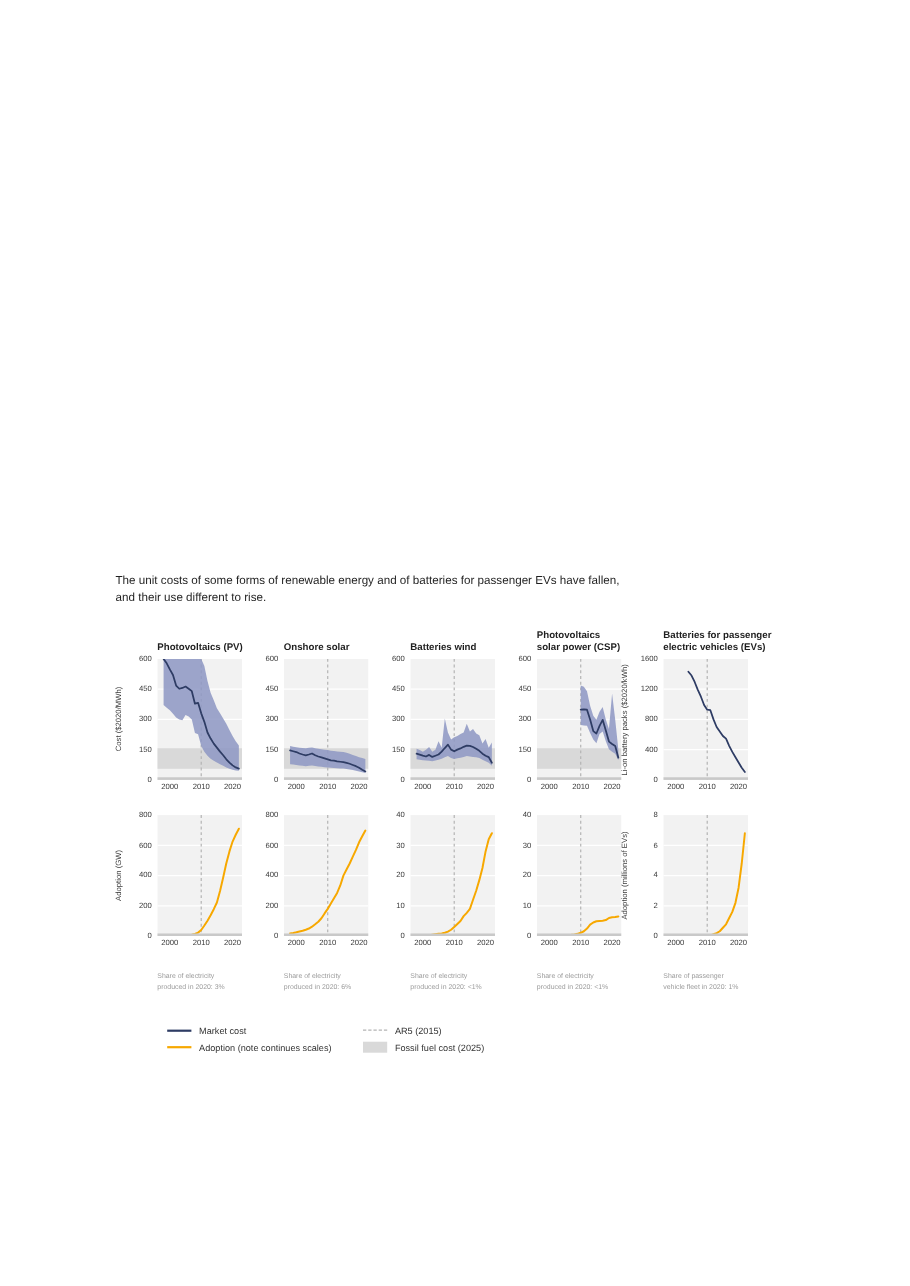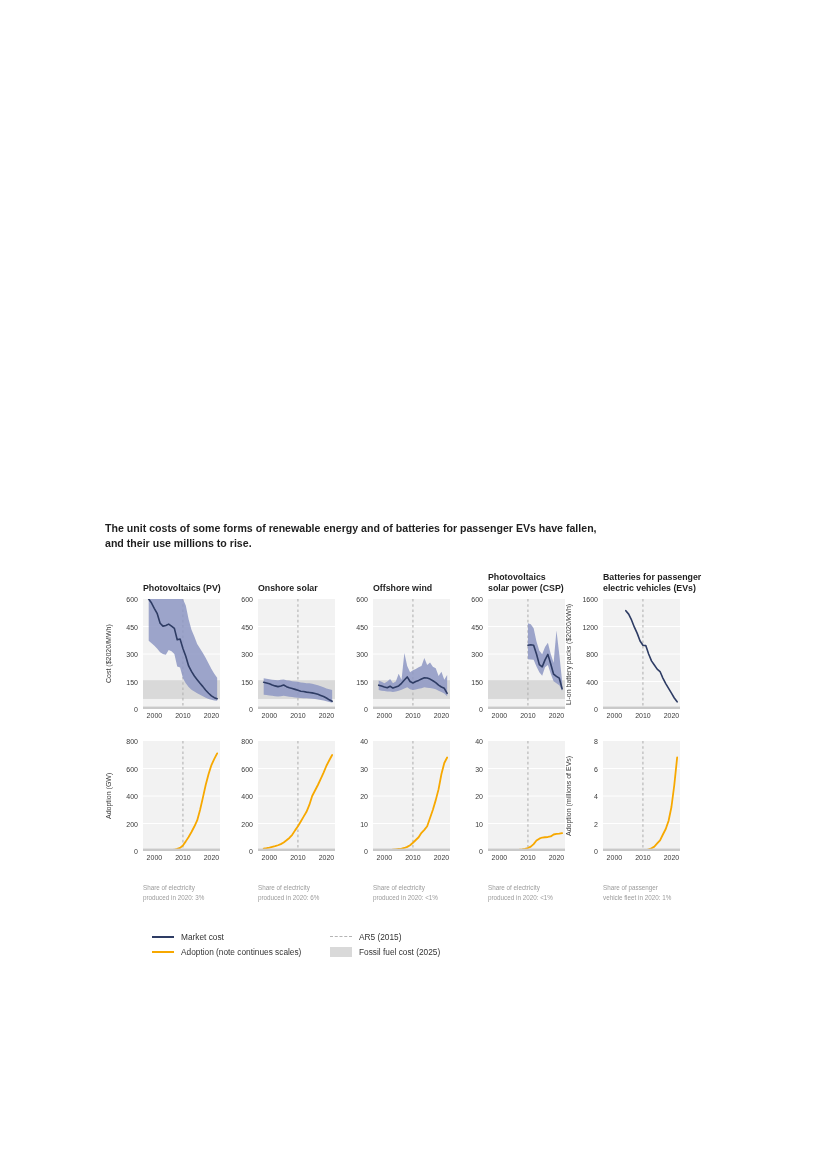--- a/index.html
+++ b/index.html
@@ -3,21 +3,21 @@
 <meta charset="utf-8">
 <style>
   * { margin:0; padding:0; box-sizing:border-box; }
   html,body { background:#ffffff; }
   body {
     width:827px; height:1169px; position:relative; overflow:hidden;
     font-family:"Liberation Sans", sans-serif; color:#222;
   }
   .fig { position:absolute; left:105px; top:521px; width:612px; }
   .fig-title { position:absolute; left:0; top:0; width:610px;
-    font-size:10.6px; font-weight:bold; line-height:15px; color:#1f1f1f; }
+    font-size:10.6px; font-weight:normal; line-height:15px; color:#1f1f1f; }
   .grid { position:absolute; left:0; top:44px; display:flex; }
   .col { display:grid; width:115px;
     grid-template-columns:14px 24px 77px;
     grid-template-rows:34px 110px 14px 18px 110px 14px 10px auto; }
   .hdr { grid-area:1 / 3; align-self:end; padding-bottom:6px;
     font-size:8.8px; font-weight:bold; line-height:10.5px; color:#1f1f1f; white-space:nowrap; }
   .ylab { font-size:7px; color:#3a3a3a; height:110px; width:14px;
     writing-mode:vertical-rl; transform:rotate(180deg); text-align:center; white-space:nowrap; }
   .ylab-cost  { grid-area:2 / 1; }
   .ylab-adopt { grid-area:5 / 1; }
@@ -45,21 +45,21 @@
   .sw-dash { width:22px; height:0; border-top:1.4px dashed #b4b4b4; }
   .sw-rect { width:22px; height:10px; }
 </style>
 </head>
 <body>
 
 <div class="fig">
 
   <div class="fig-title">
     <div>The unit costs of some forms of renewable energy and of batteries for passenger EVs have fallen,</div>
-    <div>and their use millions to rise.</div>
+    <div>and their use different to rise.</div>
   </div>
 
   <div class="grid">
 
     <div class="col">
       <div class="hdr">
         <div></div>
         <div>Photovoltaics (PV)</div>
       </div>
       <div class="ylab ylab-cost">Cost ($2020/MWh)</div>
@@ -173,21 +173,21 @@
         </div>
       <div class="fn">
         <div>Share of electricity</div>
         <div>produced in 2020: 6%</div>
       </div>
     </div>
 
     <div class="col">
       <div class="hdr">
         <div></div>
-        <div>Offshore wind</div>
+        <div>Batteries wind</div>
       </div>
       <div class="yticks yticks-cost">
           <span style="top:110px">0</span>
           <span style="top:82.5px">150</span>
           <span style="top:55px">300</span>
           <span style="top:27.5px">450</span>
           <span style="top:0px">600</span>
         </div>
       <div class="plot plot-cost">
           <svg width="100%" height="110" viewBox="0 0 100 110" preserveAspectRatio="none">

